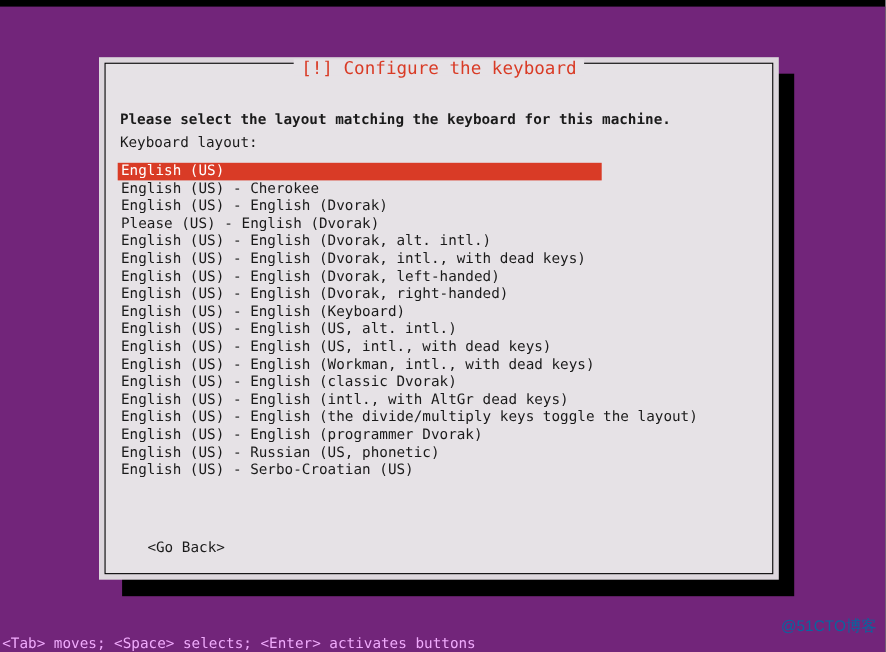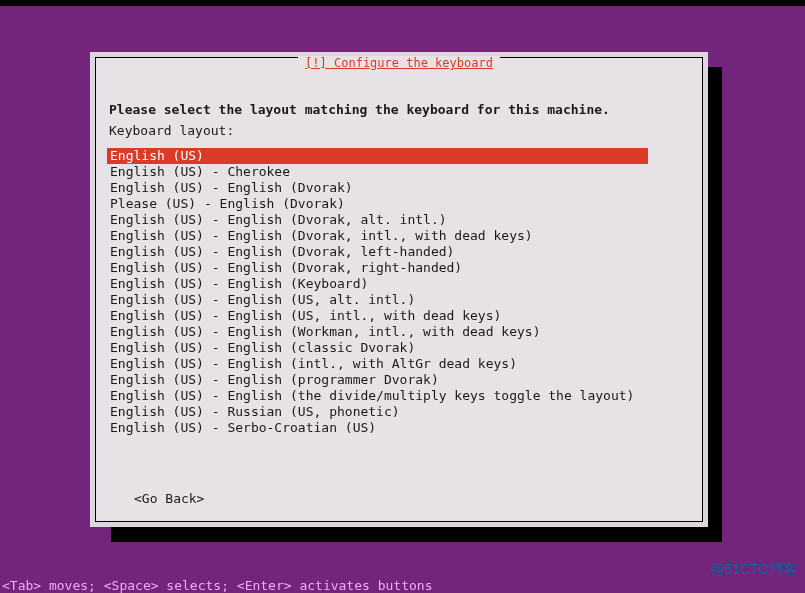--- a/index.html
+++ b/index.html
@@ -62,26 +62,25 @@
     top: -6px;
     width: 100%;
     height: 15px;
     text-align: center;
     pointer-events: none;
   }
   #title-text {
     display: inline-block;
     background: #e6e2e6;
     color: #d93b26;
-    font-size: 12px;
+    font-size: 16px;
     line-height: 15px;
     letter-spacing: 0px;
     padding: 0 7px;
     white-space: pre;
-    text-decoration: underline;
   }
 
   
   .body-text {
     position: absolute;
     left: 13px;
     color: #1a1a1a;
     font-size: 13px;
     line-height: 16px;
     white-space: pre;
@@ -101,21 +100,21 @@
     line-height: 16px;
     font-size: 13px;
     color: #1a1a1a;
     white-space: pre;
     padding-left: 3px;
     box-sizing: border-box;
   }
   .list-item.selected {
     background: #d93b26;
     color: #ffffff;
-    width: 541px;
+    width: 440px;
   }
 
   
   #go-back-button {
     position: absolute;
     left: 38px;
     top: 433px;
     font-size: 13px;
     line-height: 16px;
     color: #1a1a1a;
@@ -180,22 +179,22 @@
         <div class="list-item">English (US) - English (Dvorak, alt. intl.)</div>
         <div class="list-item">English (US) - English (Dvorak, intl., with dead keys)</div>
         <div class="list-item">English (US) - English (Dvorak, left-handed)</div>
         <div class="list-item">English (US) - English (Dvorak, right-handed)</div>
         <div class="list-item">English (US) - English (Keyboard)</div>
         <div class="list-item">English (US) - English (US, alt. intl.)</div>
         <div class="list-item">English (US) - English (US, intl., with dead keys)</div>
         <div class="list-item">English (US) - English (Workman, intl., with dead keys)</div>
         <div class="list-item">English (US) - English (classic Dvorak)</div>
         <div class="list-item">English (US) - English (intl., with AltGr dead keys)</div>
+        <div class="list-item">English (US) - English (the divide/multiply keys toggle the layout)</div>
         <div class="list-item">English (US) - English (programmer Dvorak)</div>
-        <div class="list-item">English (US) - English (the divide/multiply keys toggle the layout)</div>
         <div class="list-item">English (US) - Russian (US, phonetic)</div>
         <div class="list-item">English (US) - Serbo-Croatian (US)</div>
       </div>
 
     <div id="go-back-button">&lt;Go Back&gt;</div>
 
   </div>
 </div>
 
 <div id="statusbar">

